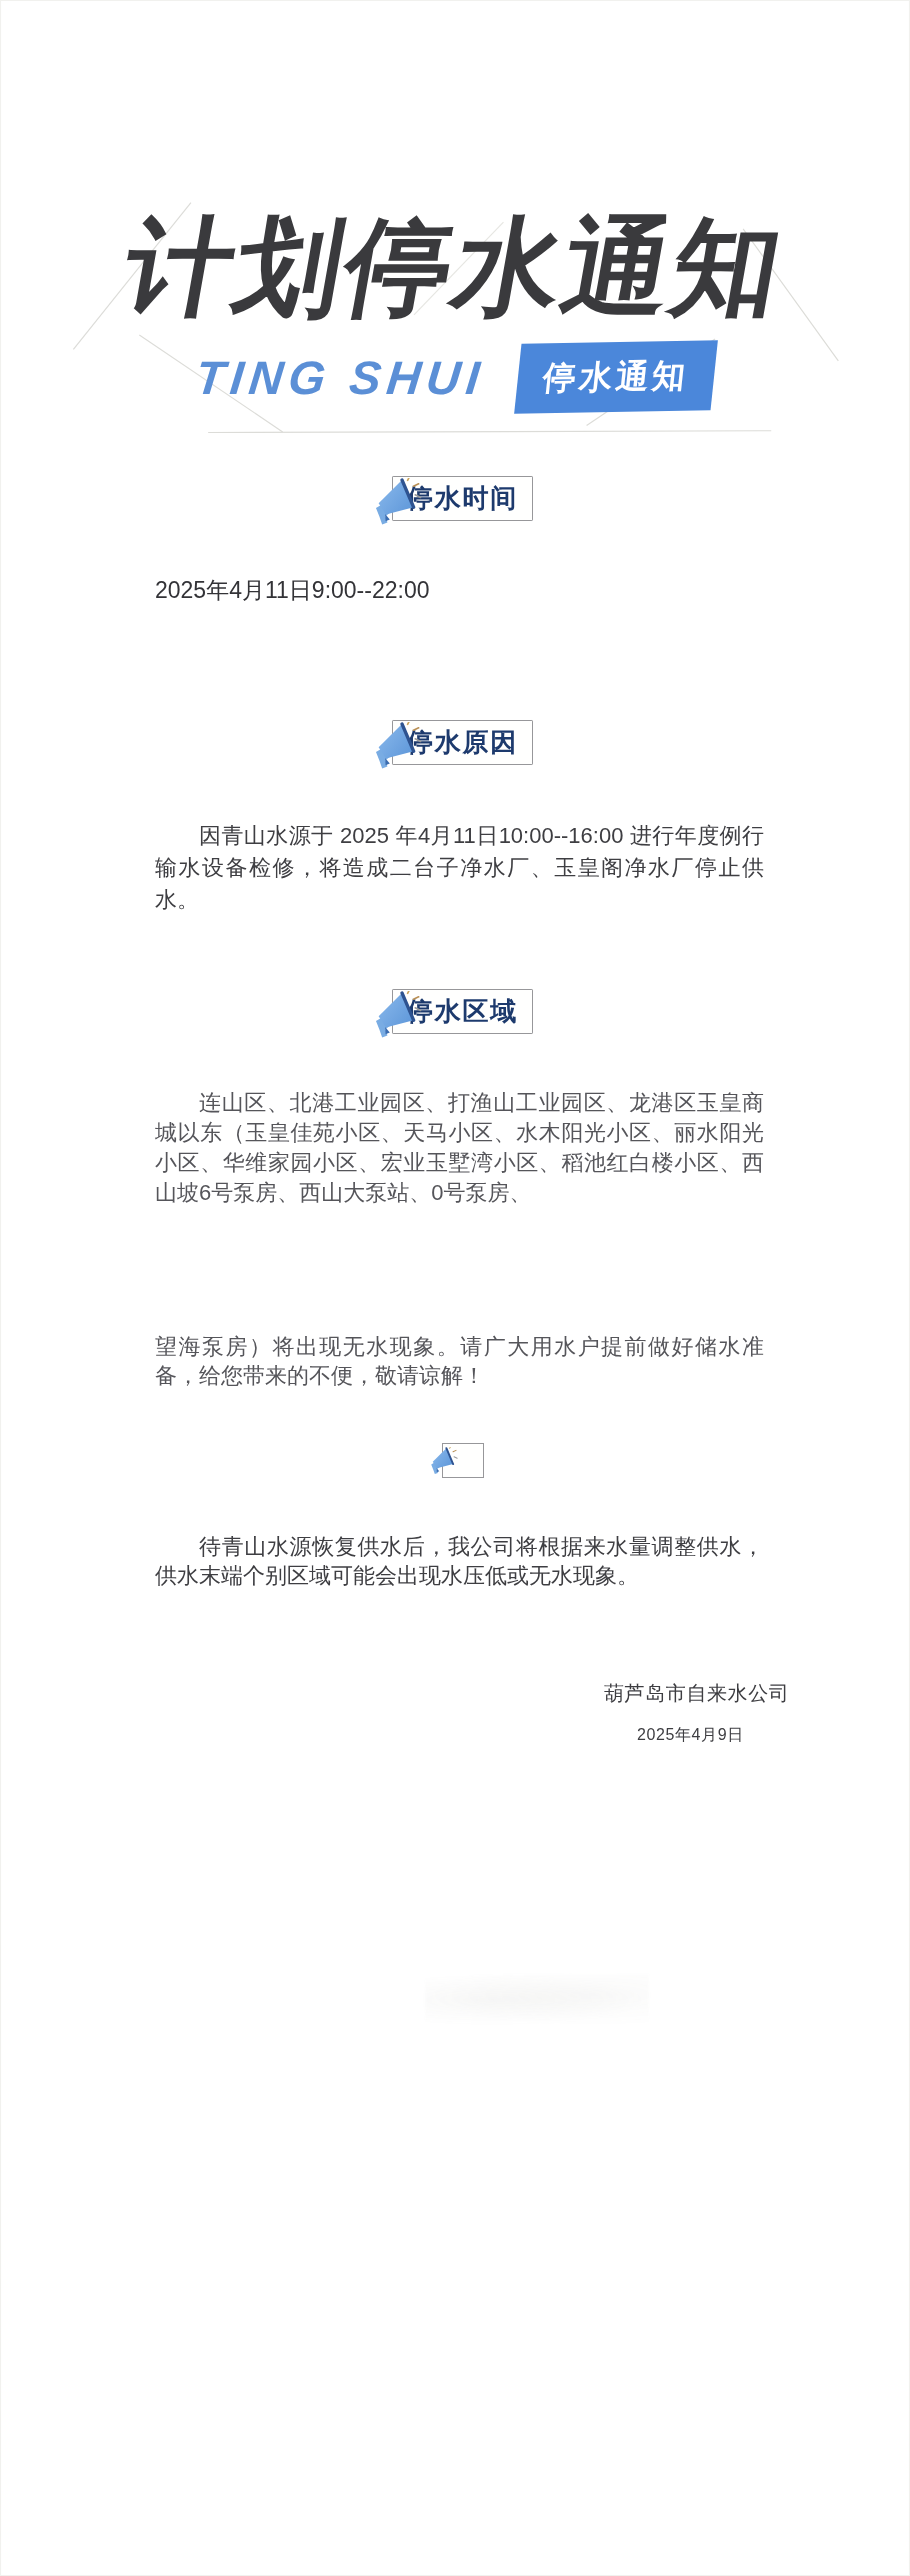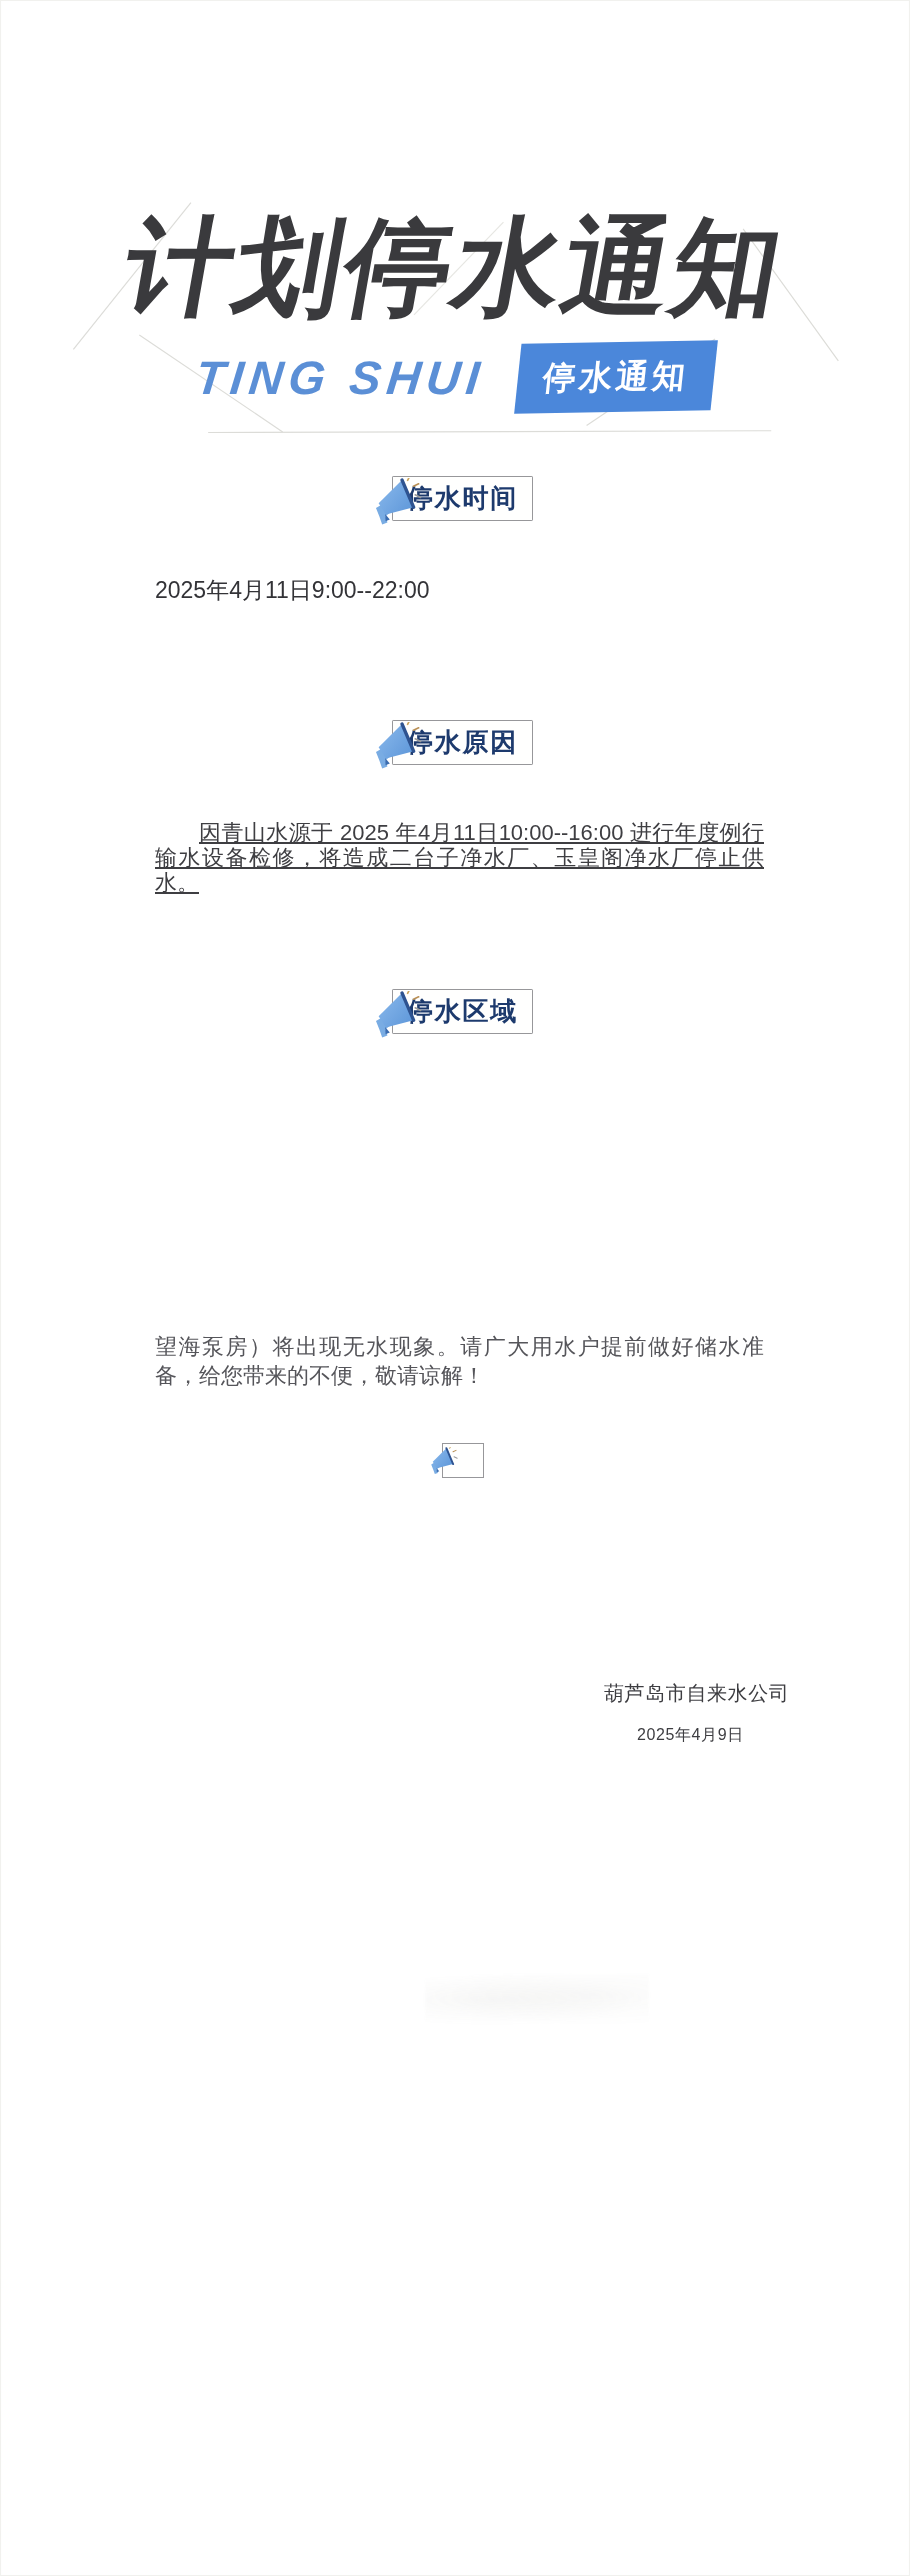--- a/index.html
+++ b/index.html
@@ -53,21 +53,21 @@
   .sh1{top:476px;} .sh2{top:720px;} .sh3{top:989px;}
   .body-text{
     position:absolute;left:155px;width:609px;
     font-size:22px;line-height:30px;color:#3e3e42;
     text-align:justify;
   }
   .indent{text-indent:2em;}
   .time-line{
     top:577px;font-size:23px;font-weight:400;color:#333337;line-height:27.5px;text-align:left;
   }
-  .reason-p{top:820px;line-height:25px;text-decoration:underline;}
+  .reason-p{top:820px;line-height:32px;}
   .area-p1{top:1088px;line-height:30px;color:#55555a;}
   .area-p2{top:1332px;line-height:29px;color:#55555a;}
   .note-p{top:1532px;line-height:29px;}
   .mini-box{
     position:absolute;left:442px;top:1443px;width:40px;height:33px;
     background:#fffffe;border:1.1px solid #97979a;
   }
   .mini-box .megaphone{left:-17px;top:3.4px;width:32px;height:32px;}
   .company{
     position:absolute;top:1680px;left:604px;
@@ -157,37 +157,39 @@
         <line x1="70" y1="6" x2="84" y2="58" stroke="#2e5390" stroke-width="6" stroke-linecap="round"></line>
         <path d="M31 63 L38 74 L30 76 Z" fill="#3c6db0"></path>
         <line x1="80" y1="8" x2="85" y2="1" stroke="#caa55e" stroke-width="3" stroke-linecap="round"></line>
         <line x1="89" y1="20" x2="99" y2="17" stroke="#b98f54" stroke-width="3" stroke-linecap="round"></line>
         <line x1="90" y1="36" x2="99" y2="42" stroke="#9a9a9a" stroke-width="3" stroke-linecap="round"></line>
       </g>
     </svg>
     <span class="label">停水区域</span>
   </div>
 
+  <div class="body-text area-p1 indent">连山区、北港工业园区、打渔山工业园区、龙港区玉皇商城以东（玉皇佳苑小区、天马小区、水木阳光小区、丽水阳光小区、华维家园小区、宏业玉墅湾小区、稻池红白楼小区、西山坡6号泵房、西山大泵站、0号泵房、</div>
 
   <div class="body-text area-p2">望海泵房）将出现无水现象。请广大用水户提前做好储水准备，给您带来的不便，敬请谅解！</div>
 
   <div class="mini-box">
     <svg class="megaphone" viewBox="0 0 100 100">
       <g transform="rotate(-8 50 50)">
         <path d="M16 50 L30 44 L40 62 L31 67 L33 79 L23 81 L20 66 Z" fill="#79ace3"></path>
         <polygon points="70,6 84,58 32,64 22,42" fill="url(#mg1)"></polygon>
         <line x1="70" y1="6" x2="84" y2="58" stroke="#2e5390" stroke-width="6" stroke-linecap="round"></line>
         <path d="M31 63 L38 74 L30 76 Z" fill="#3c6db0"></path>
         <line x1="80" y1="8" x2="85" y2="1" stroke="#caa55e" stroke-width="3" stroke-linecap="round"></line>
         <line x1="89" y1="20" x2="99" y2="17" stroke="#b98f54" stroke-width="3" stroke-linecap="round"></line>
         <line x1="90" y1="36" x2="99" y2="42" stroke="#9a9a9a" stroke-width="3" stroke-linecap="round"></line>
       </g>
     </svg>
   </div>
 
+  <div class="body-text note-p indent">待青山水源恢复供水后，我公司将根据来水量调整供水，供水末端个别区域可能会出现水压低或无水现象。</div>
 
   <div class="company">葫芦岛市自来水公司</div>
   <div class="date-line">2025年4月9日</div>
 
   <div class="watermark"></div>
 
 </div>
 
 
 </body></html>

